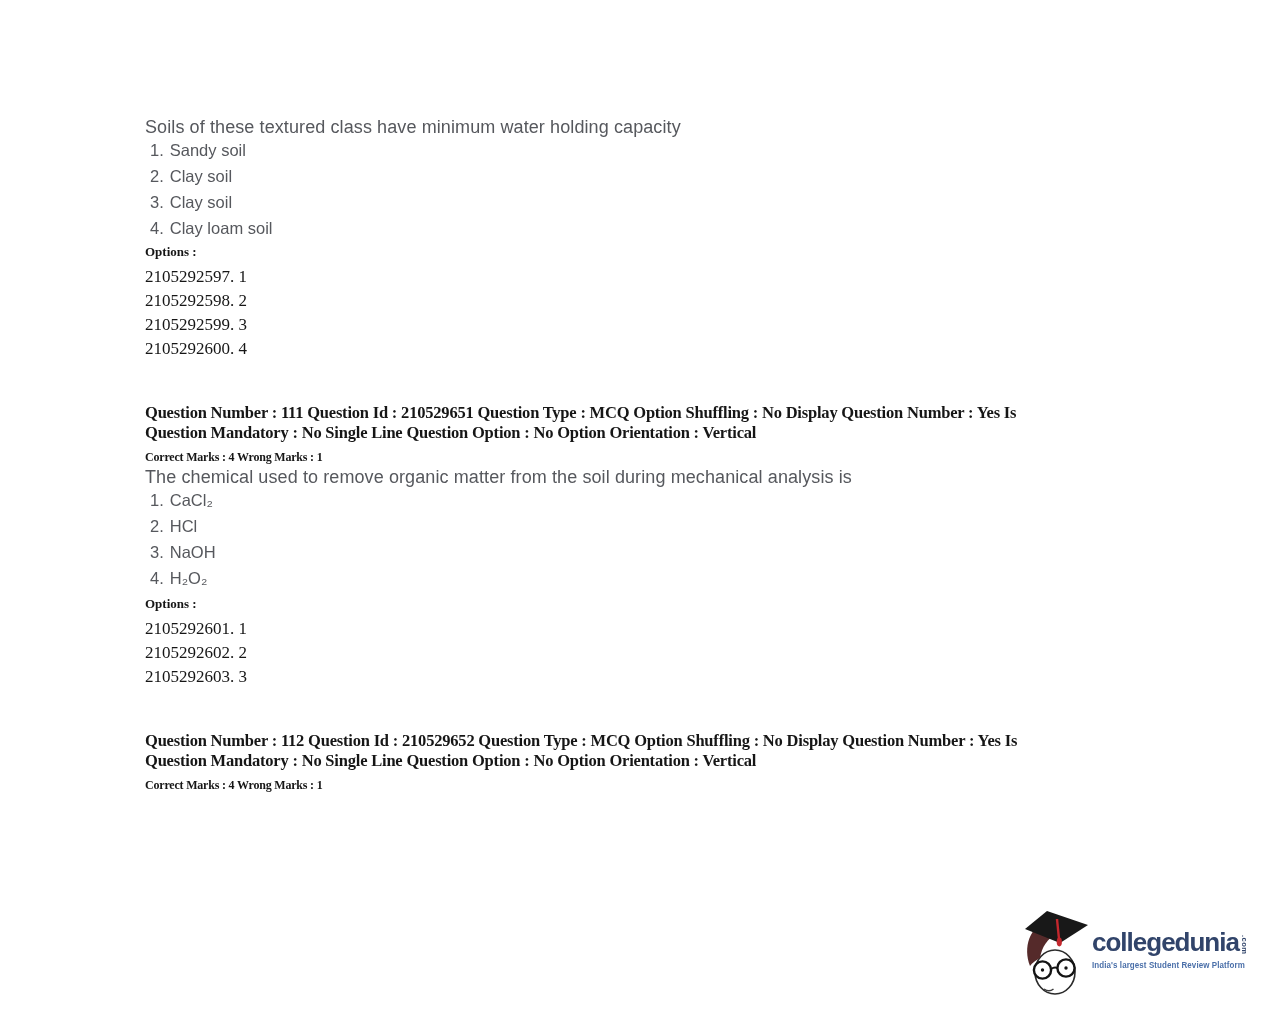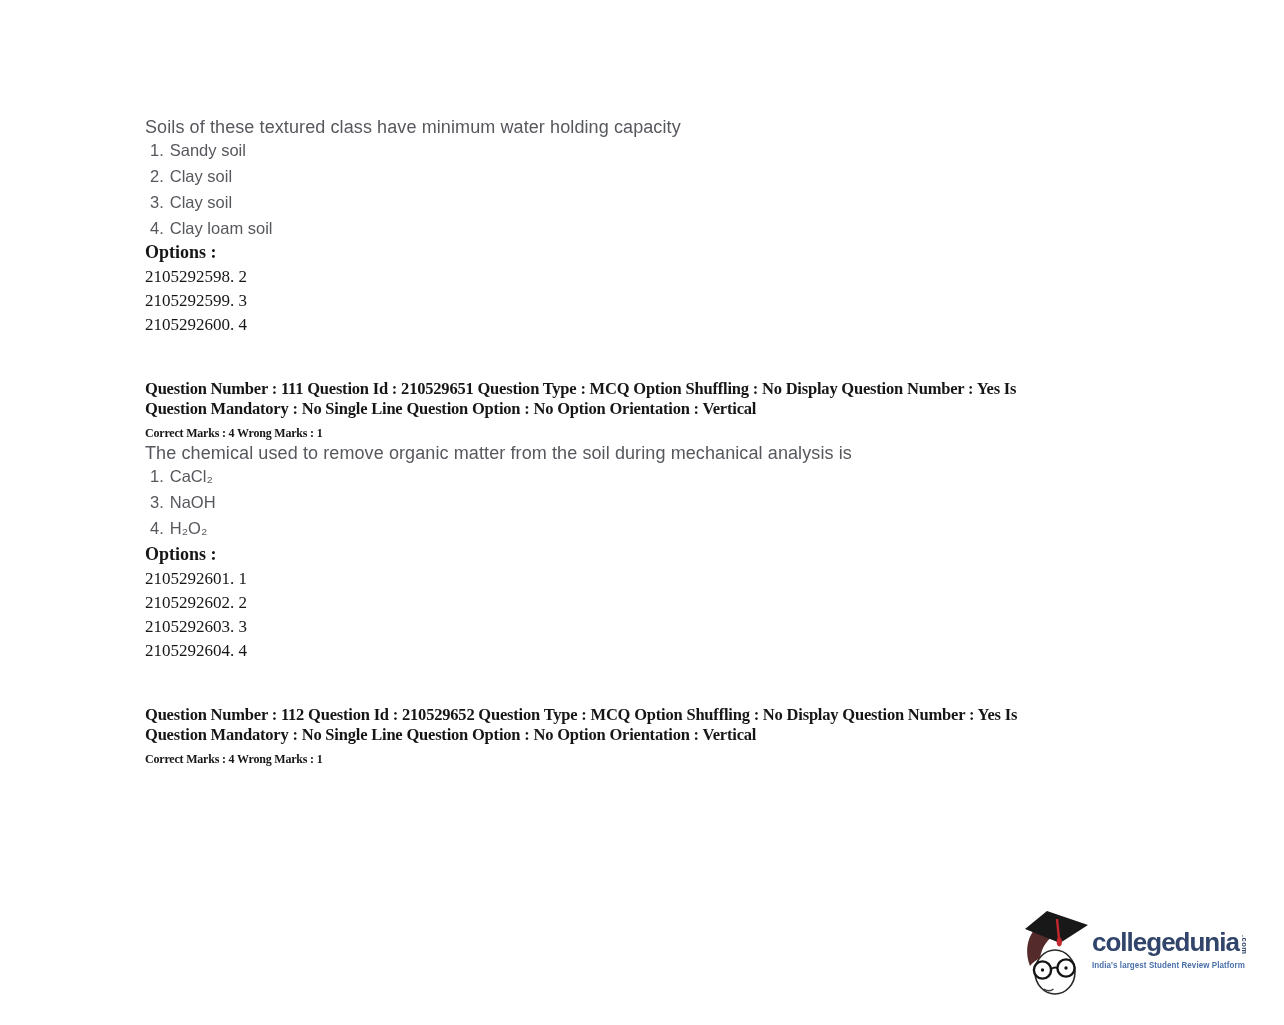--- a/index.html
+++ b/index.html
@@ -25,21 +25,21 @@
   .choices { padding-left:5px; }
   .choice-row {
     color:#56585d;
     font-size:16.5px;
     line-height:26px;
   }
   .choice-num { margin-right:6px; }
   .serif { font-family:"Liberation Serif","DejaVu Serif",serif; color:#161616; }
   .options-label {
     font-weight:bold;
-    font-size:18px;
+    font-size:13px;
     line-height:22px;
   }
   .option-id {
     font-size:17px;
     line-height:24px;
   }
   .ids { margin-top:2px; }
   .meta-block { margin-top:42px; }
   .meta-line {
     font-weight:bold;
@@ -104,45 +104,46 @@
 
   <div class="choices">
     <div class="choice-row"><span class="choice-num">1.</span><span>Sandy soil</span></div>
     <div class="choice-row"><span class="choice-num">2.</span><span>Clay soil</span></div>
     <div class="choice-row"><span class="choice-num">3.</span><span>Clay soil</span></div>
     <div class="choice-row"><span class="choice-num">4.</span><span>Clay loam soil</span></div>
   </div>
 
   <div class="serif options-label">Options :</div>
   <div class="ids">
+    <div class="serif option-id">2105292597. 1</div>
     <div class="serif option-id">2105292598. 2</div>
     <div class="serif option-id">2105292599. 3</div>
     <div class="serif option-id">2105292600. 4</div>
   </div>
 
   <div class="meta-block">
     <div class="serif meta-line">Question Number : 111 Question Id : 210529651 Question Type : MCQ Option Shuffling : No Display Question Number : Yes Is</div>
     <div class="serif meta-line">Question Mandatory : No Single Line Question Option : No Option Orientation : Vertical</div>
   </div>
   <div class="serif marks-line">Correct Marks : 4 Wrong Marks : 1</div>
 
   <p class="q-text q-text-2">The chemical used to remove organic matter from the soil during mechanical analysis is</p>
 
   <div class="choices">
     <div class="choice-row"><span class="choice-num">1.</span><span>CaCl₂</span></div>
+    <div class="choice-row"><span class="choice-num">2.</span><span>HCl</span></div>
     <div class="choice-row"><span class="choice-num">3.</span><span>NaOH</span></div>
     <div class="choice-row"><span class="choice-num">4.</span><span>H₂O₂</span></div>
   </div>
 
   <div class="serif options-label options-label-2">Options :</div>
   <div class="ids">
     <div class="serif option-id">2105292601. 1</div>
     <div class="serif option-id">2105292602. 2</div>
     <div class="serif option-id">2105292603. 3</div>
-    <div class="serif option-id">2105292604. 4</div>
   </div>
 
   <div class="meta-block">
     <div class="serif meta-line">Question Number : 112 Question Id : 210529652 Question Type : MCQ Option Shuffling : No Display Question Number : Yes Is</div>
     <div class="serif meta-line">Question Mandatory : No Single Line Question Option : No Option Orientation : Vertical</div>
   </div>
   <div class="serif marks-line">Correct Marks : 4 Wrong Marks : 1</div>
 
 </div>
 

